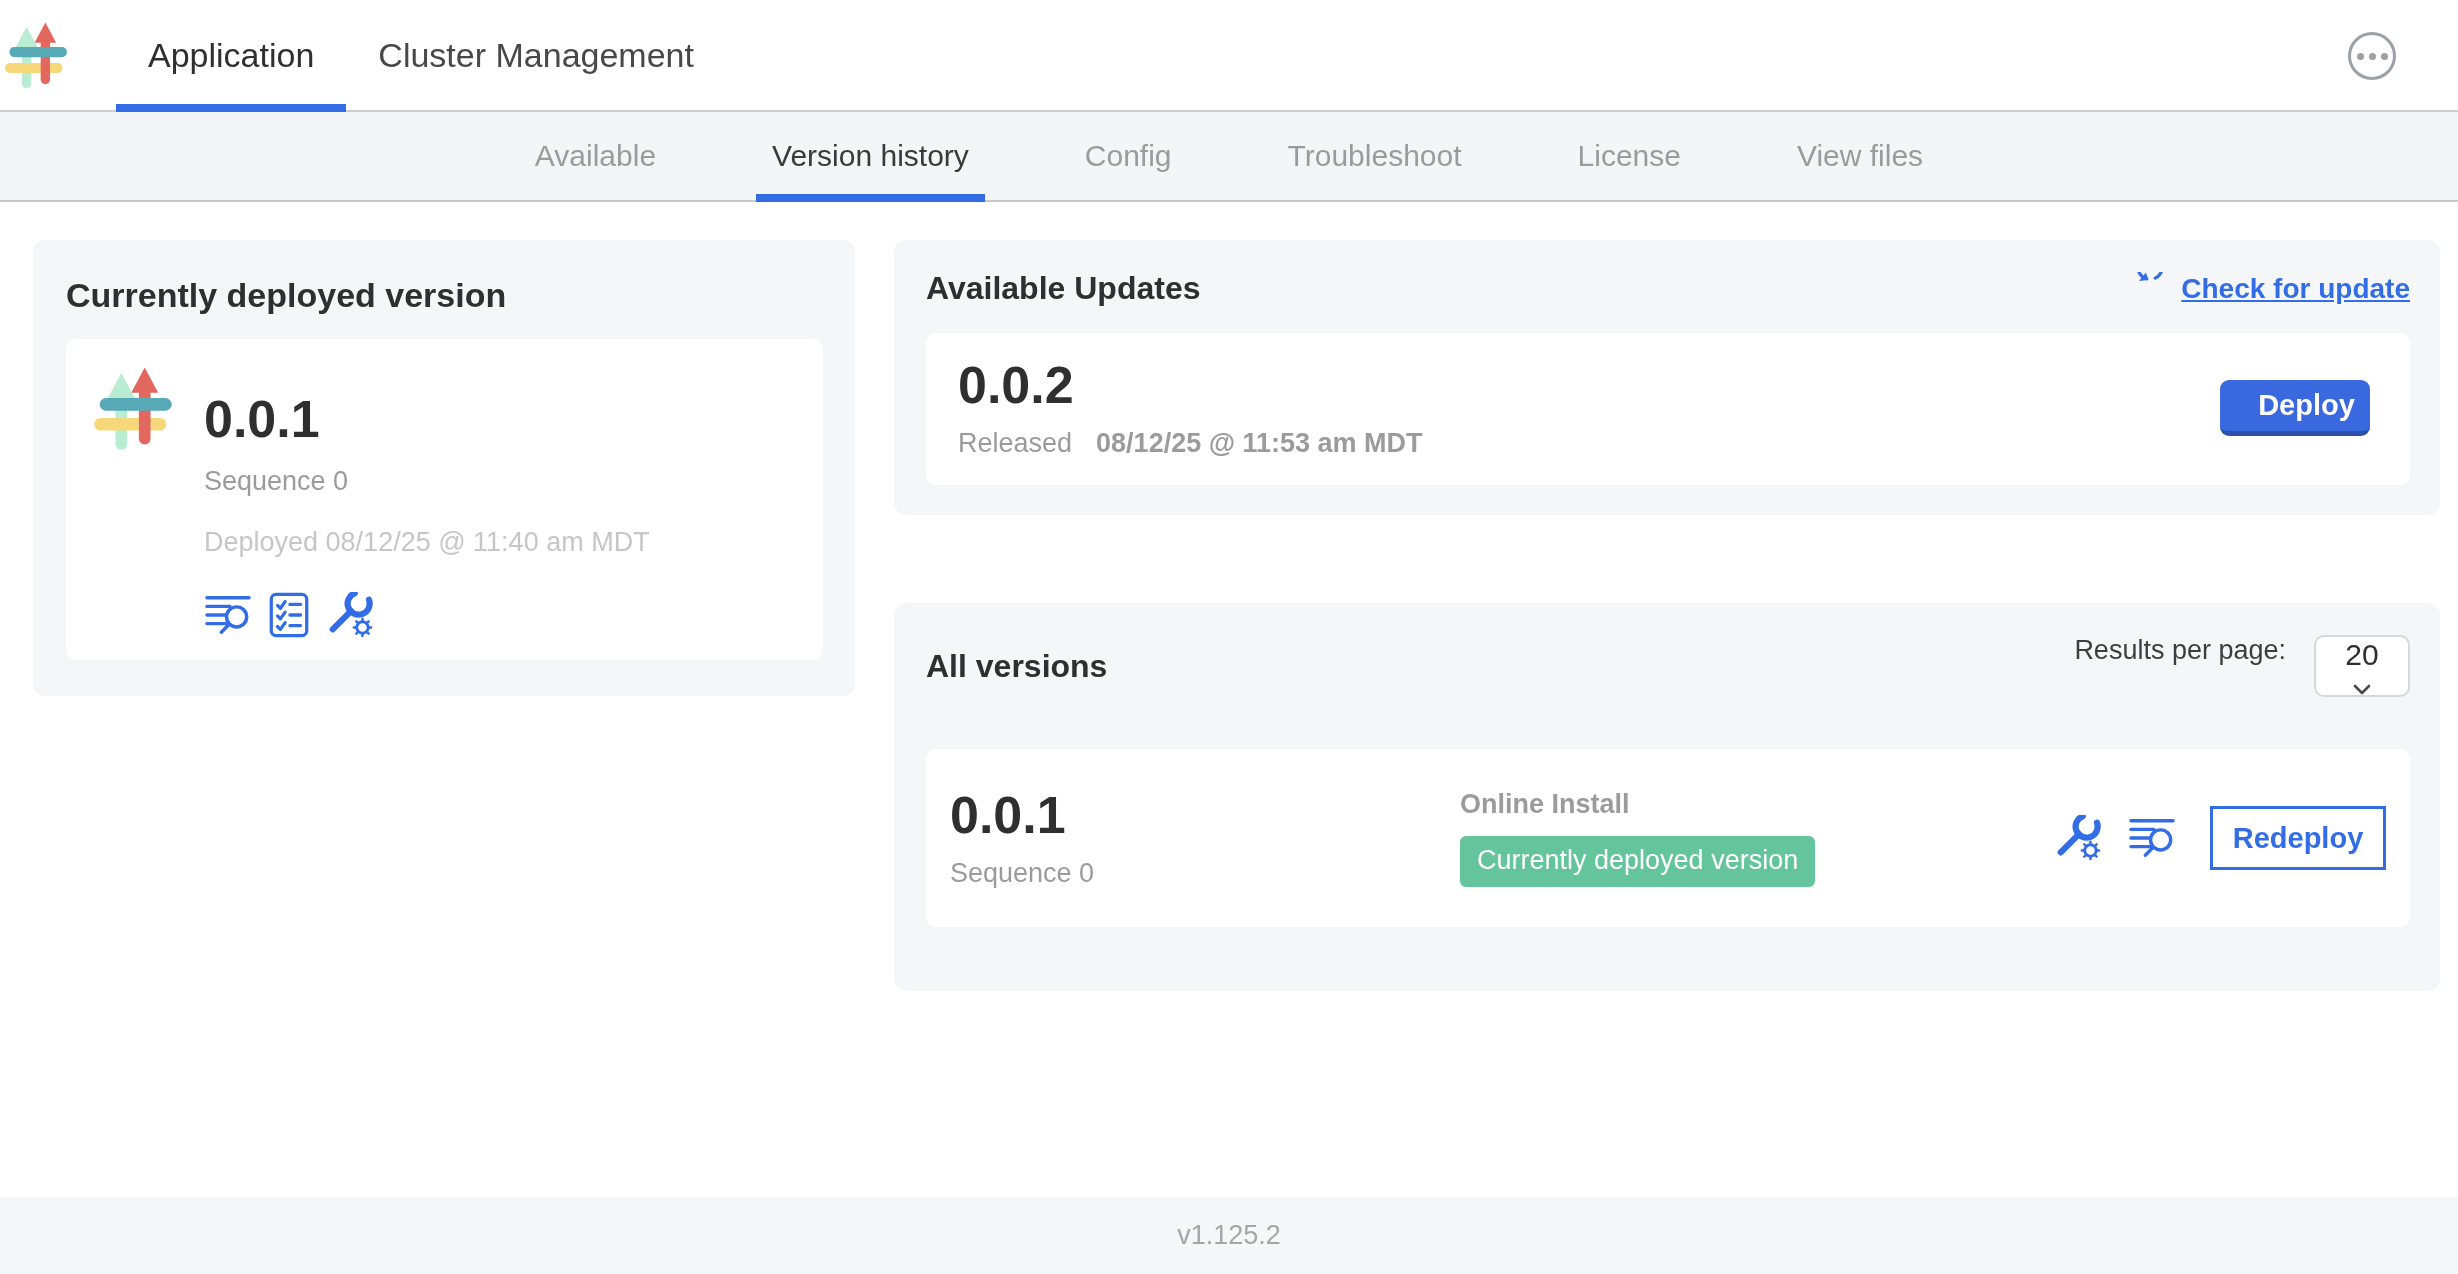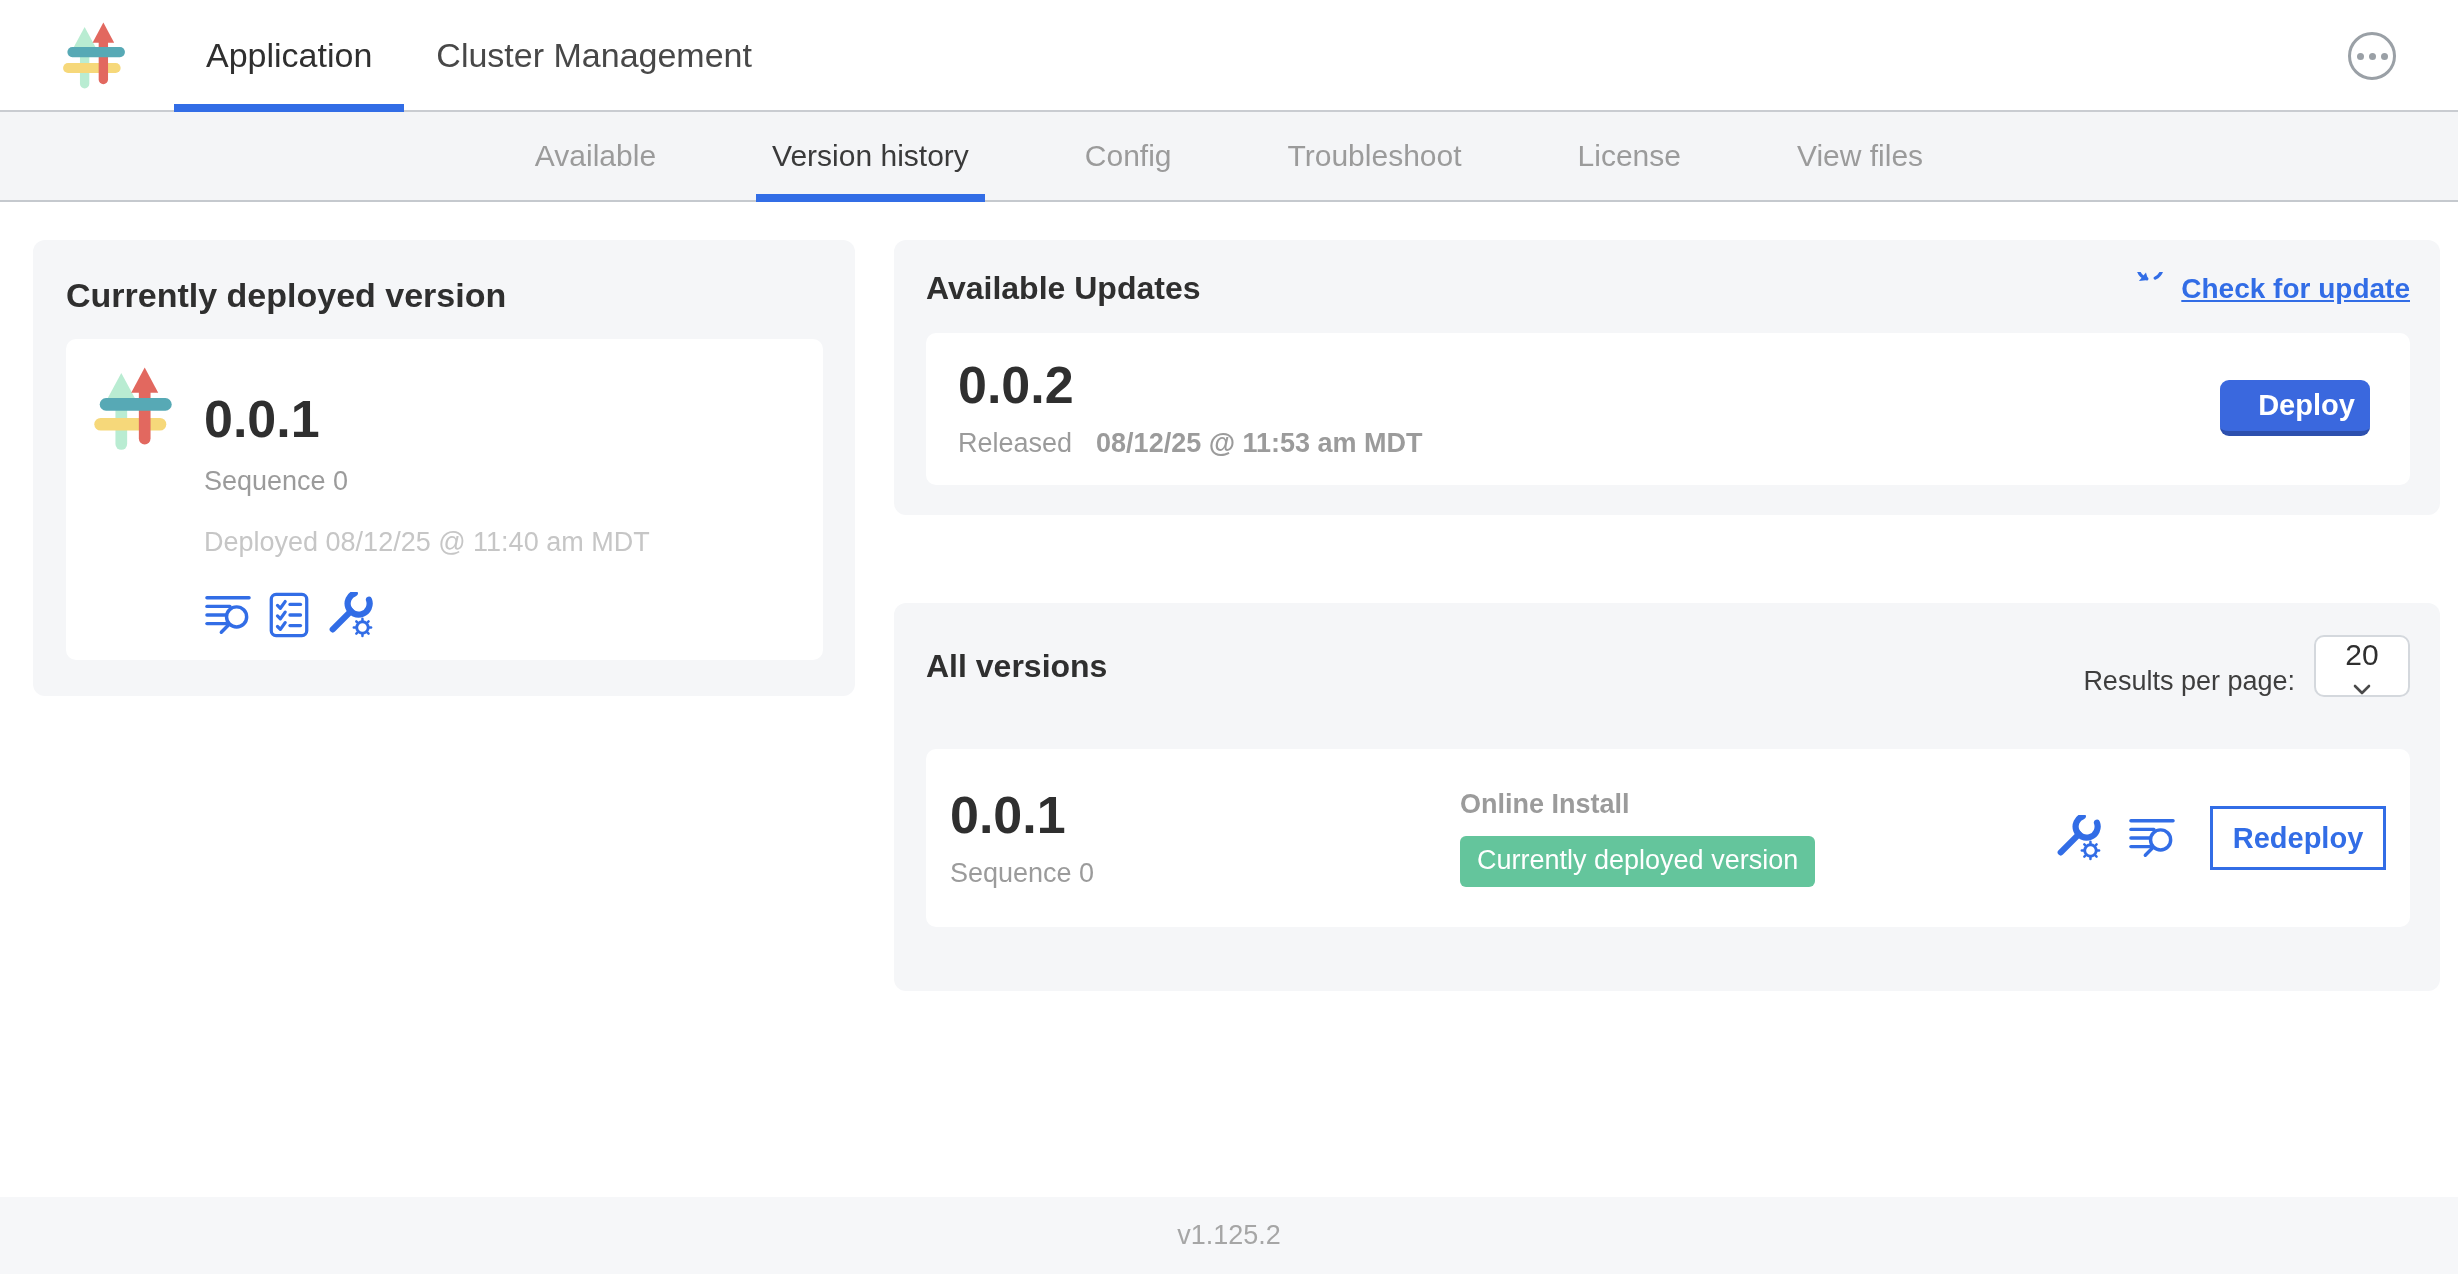--- a/index.html
+++ b/index.html
@@ -7,21 +7,21 @@
   body {
     font-family:"Liberation Sans", sans-serif;
     background:#ffffff; color:#323232;
     display:flex; flex-direction:column;
   }
 
   
   .topbar {
     height:112px; flex:0 0 112px; background:#fff;
     border-bottom:2px solid #c9ccd1;
-    display:flex; align-items:stretch; padding-left:58px; position:relative;
+    display:flex; align-items:stretch; position:relative;
   }
   .topbar .logo-wrap { align-self:center; margin-right:44px; display:flex; }
   .top-tab {
     display:flex; align-items:center; padding:0 32px;
     font-size:34px; color:#484848; cursor:pointer; position:relative; white-space:nowrap;
   }
   .top-tab.active { color:#2f2f2f; }
   .top-tab.active::after {
     content:""; position:absolute; left:0; right:0; bottom:-2px; height:8px;
     background:#326de6;
@@ -89,21 +89,21 @@
   .deploy-btn {
     width:150px; height:56px; background:#3a68de; border:none;
     border-bottom:5px solid #2d50ae; border-radius:9px;
     color:#fff; font-size:29px; font-weight:700; cursor:pointer; margin-right:14px;
     font-family:"Liberation Sans", sans-serif;
     padding-left:23px;
   }
 
   
   .versions-card { margin-top:88px; padding:32px 30px 64px 32px; }
-  .rpp { display:flex; align-items:flex-end; gap:19px; }
+  .rpp { display:flex; align-items:flex-start; gap:28px; }
   .rpp-label { font-size:27px; color:#3e3e3e; }
   .rpp-select {
     width:96px; height:62px; background:#fff; border:2px solid #d4d8dd; border-radius:10px;
     display:flex; align-items:center; justify-content:center; gap:12px;
     font-size:30px; color:#2f2f2f; cursor:pointer;flex-direction:column;
   }
   .version-row {
     margin-top:52px; background:#fff; border-radius:10px; min-height:178px;
     padding:30px 24px 30px 24px; display:flex; align-items:center;
   }

